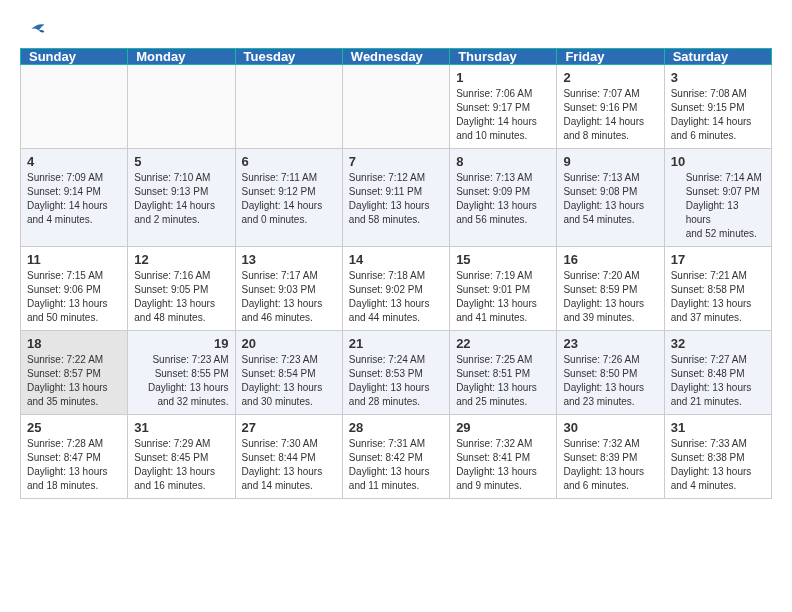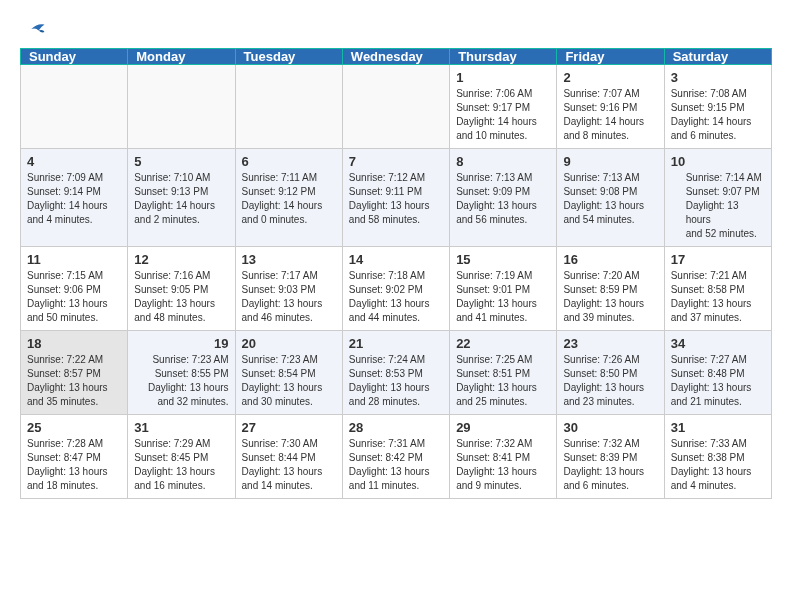--- a/index.html
+++ b/index.html
@@ -284,21 +284,21 @@
 and 25 minutes.</div>
         </td>
         <td style="background: rgb(240, 244, 250);">
           <span class="day-num">23</span>
           <div class="day-info" style="white-space: pre-line;">Sunrise: 7:26 AM
 Sunset: 8:50 PM
 Daylight: 13 hours
 and 23 minutes.</div>
         </td>
         <td style="background: rgb(240, 244, 250);">
-          <span class="day-num">34</span>
+          <span class="day-num">32</span>
           <div class="day-info" style="white-space: pre-line;">Sunrise: 7:27 AM
 Sunset: 8:48 PM
 Daylight: 13 hours
 and 21 minutes.</div>
         </td>
       </tr>
       <tr>
         <td>
           <span class="day-num">25</span>
           <div class="day-info" style="white-space: pre-line;">Sunrise: 7:28 AM

